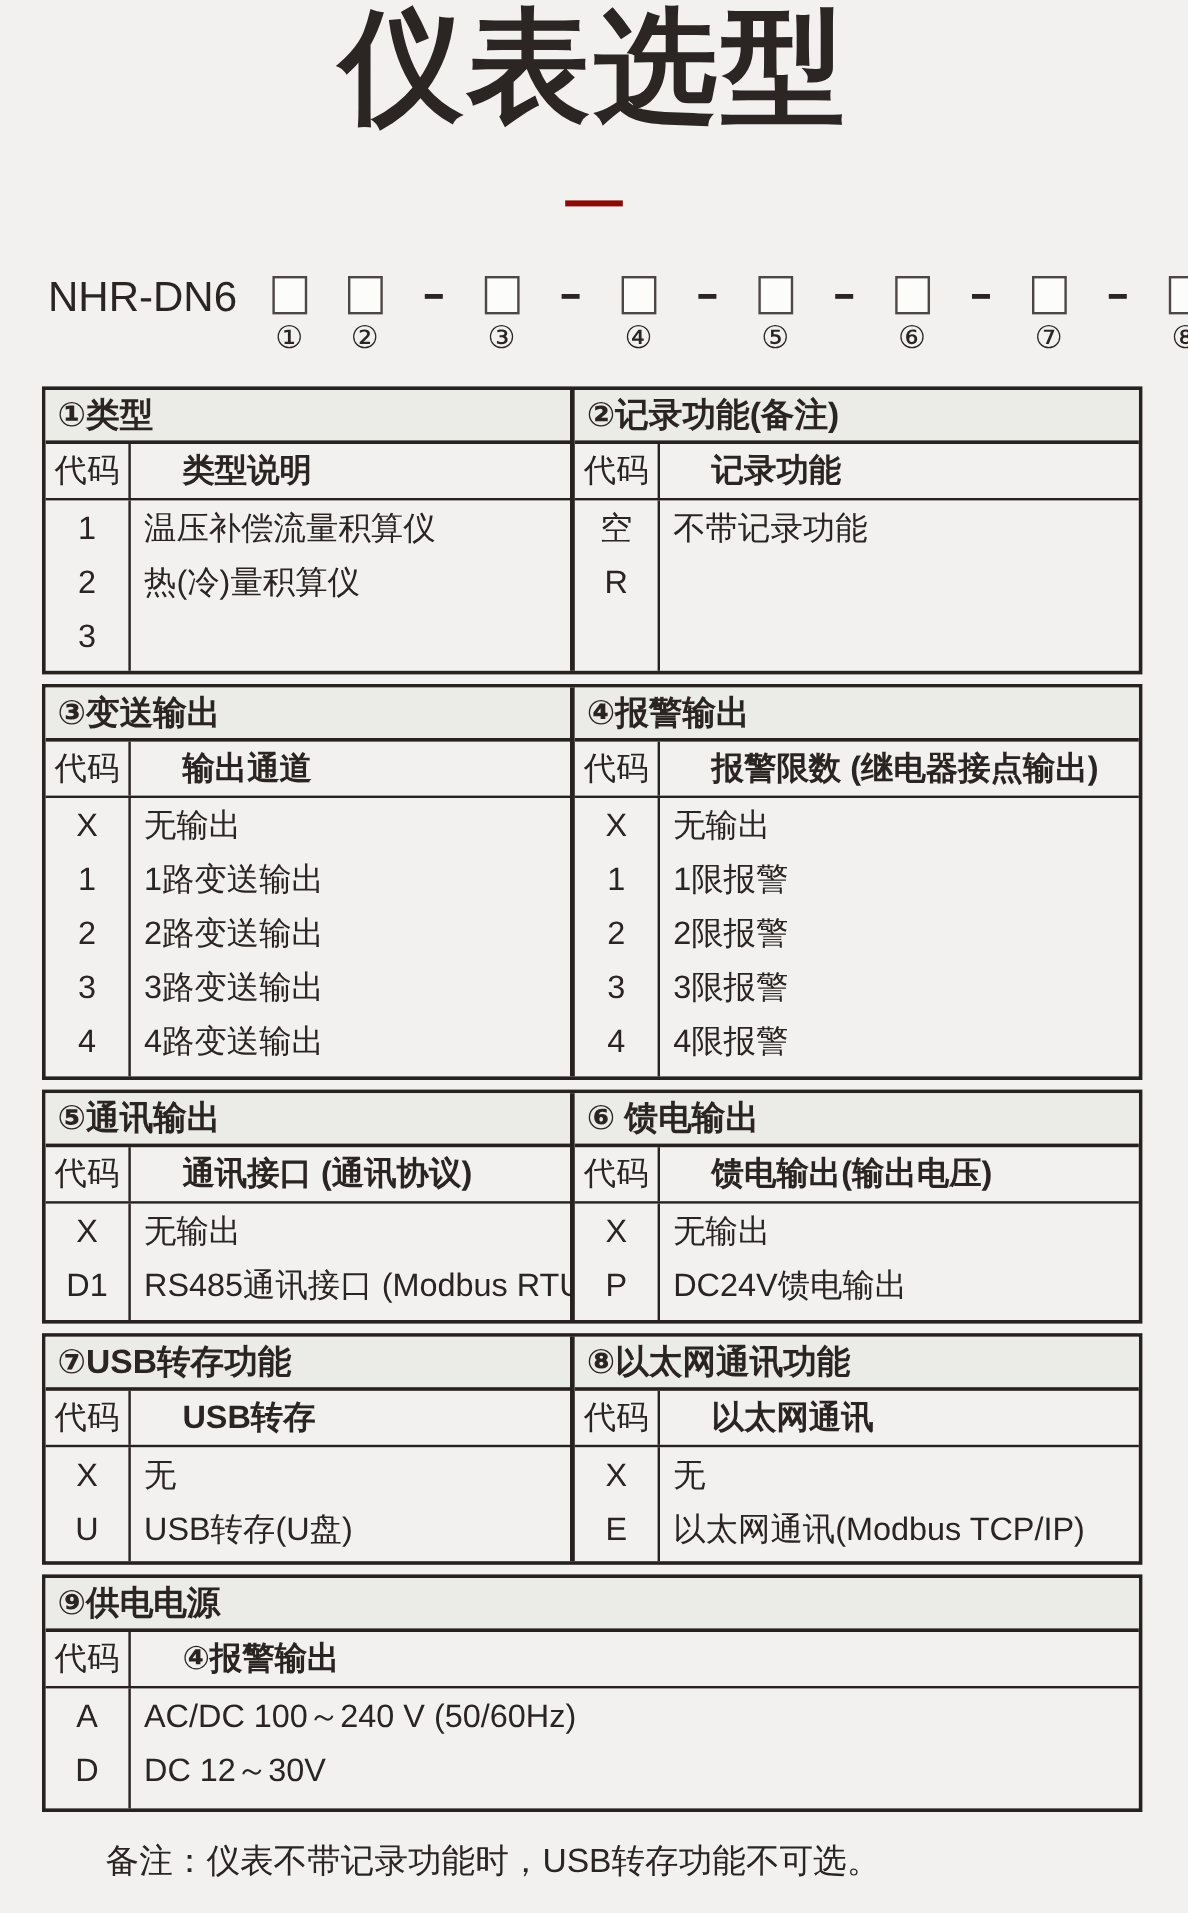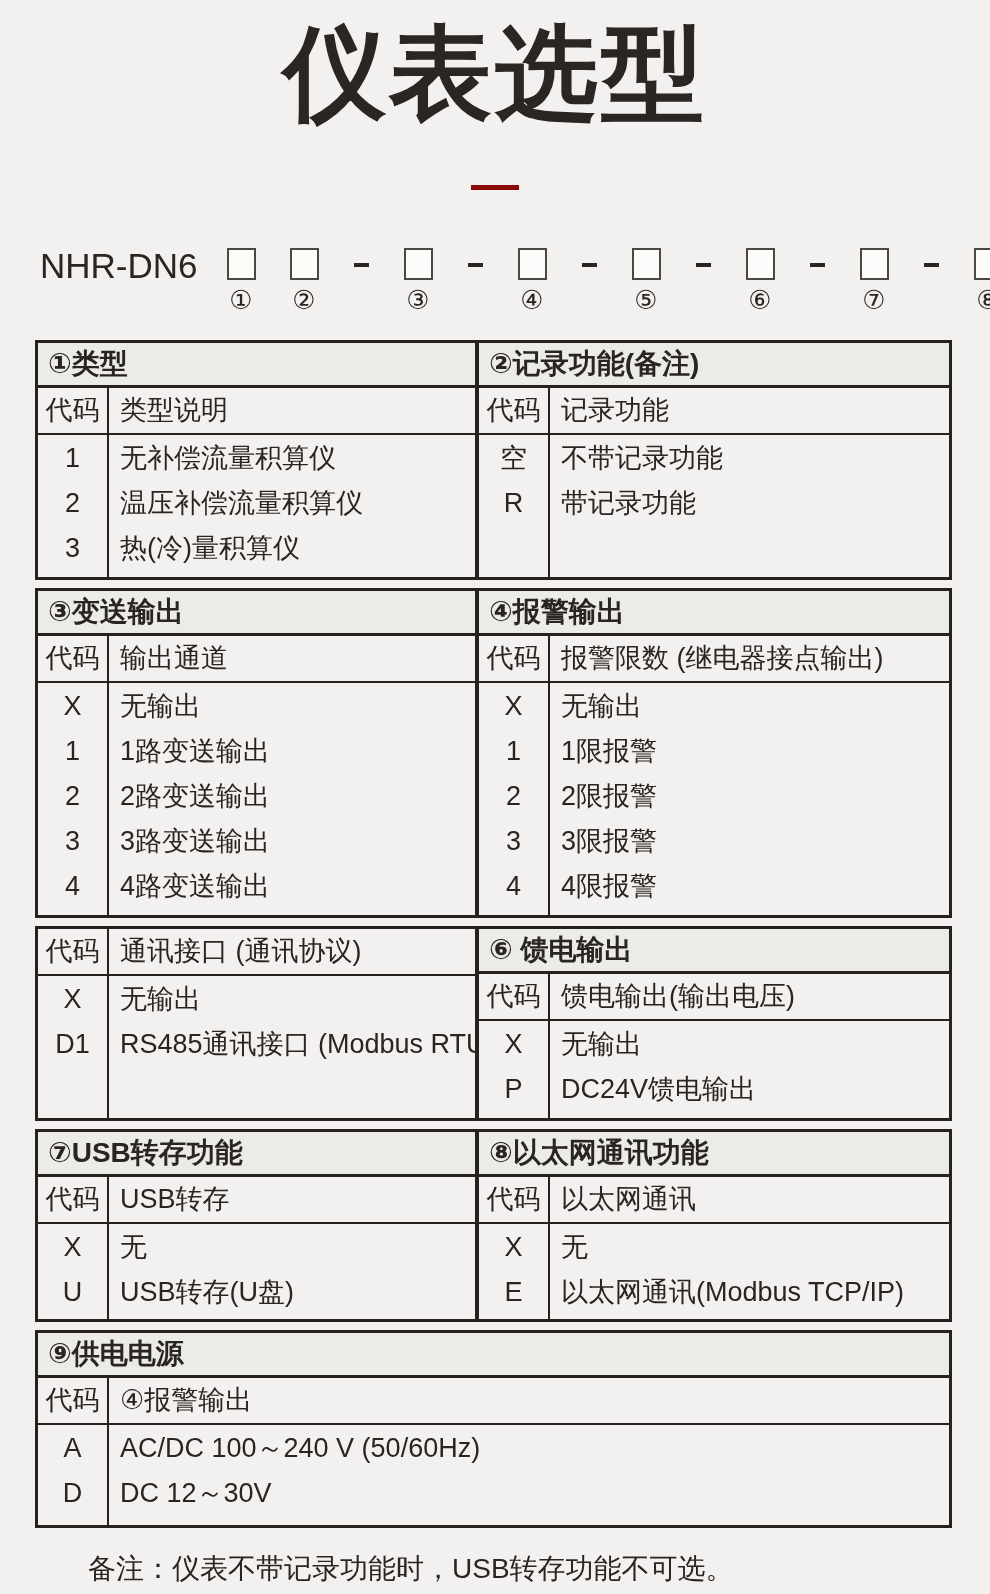--- a/index.html
+++ b/index.html
@@ -5,21 +5,20 @@
   html,body{margin:0;padding:0;}
   body{
     width:990px;height:1594px;
     background:#f3f1ef;
     color:#2a2422;
     font-family:"Liberation Sans","DejaVu Sans",sans-serif;
     overflow:hidden;
   }
   
   .title{
-    margin-top:18px;
     text-align:center;
     font-size:103px;
     font-weight:900;
     line-height:1.08;
     letter-spacing:3px;
     color:#2b2524;
   }
   .accent-dash{
     width:48px;height:5px;
     margin:56px auto 0;
@@ -87,22 +86,22 @@
   .col-head{display:flex;height:45px;border-bottom:2px solid #272120;}
   .col-head .code{
     flex:none;width:69px;
     border-right:2px solid #272120;
     text-align:center;line-height:45px;
     font-size:27px;font-weight:500;
   }
   .col-head .desc{
     flex:1;line-height:45px;
     padding-left:11px;
-    font-size:27px;font-weight:400;
-    white-space:nowrap;overflow:hidden;
+    font-size:27px;font-weight:700;
+    white-space:nowrap;overflow:hidden;margin-left:32px;
   }
   .data{display:flex;flex:1;}
   .data .codes{
     flex:none;width:69px;
     border-right:2px solid #272120;
     text-align:center;
     padding-top:1px;
   }
   .data .descs{flex:1;padding-left:11px;padding-top:1px;min-width:0;}
   .cell{
@@ -194,41 +193,39 @@
         <div class="code">代码</div>
         <div class="desc">类型说明</div>
       </div>
       <div class="data">
         <div class="codes">
           <div class="cell">1</div>
           <div class="cell">2</div>
           <div class="cell">3</div>
         </div>
         <div class="descs">
-          <div class="cell">无补偿流量积算仪</div>
           <div class="cell">温压补偿流量积算仪</div>
           <div class="cell">热(冷)量积算仪</div>
         </div>
       </div>
     </div>
     <div class="vdiv"></div>
     <div class="block right">
       <div class="sec-head">②记录功能(备注)</div>
       <div class="col-head">
         <div class="code">代码</div>
         <div class="desc">记录功能</div>
       </div>
       <div class="data">
         <div class="codes">
           <div class="cell">空</div>
           <div class="cell">R</div>
         </div>
         <div class="descs">
           <div class="cell">不带记录功能</div>
-          <div class="cell">带记录功能</div>
         </div>
       </div>
     </div>
   </div>
 
   <div class="group g2">
     <div class="block left">
       <div class="sec-head">③变送输出</div>
       <div class="col-head">
         <div class="code">代码</div>
@@ -272,20 +269,21 @@
           <div class="cell">2限报警</div>
           <div class="cell">3限报警</div>
           <div class="cell">4限报警</div>
         </div>
       </div>
     </div>
   </div>
 
   <div class="group g3">
     <div class="block left">
+      <div class="sec-head">⑤通讯输出</div>
       <div class="col-head">
         <div class="code">代码</div>
         <div class="desc">通讯接口 (通讯协议)</div>
       </div>
       <div class="data">
         <div class="codes">
           <div class="cell">X</div>
           <div class="cell">D1</div>
         </div>
         <div class="descs">

